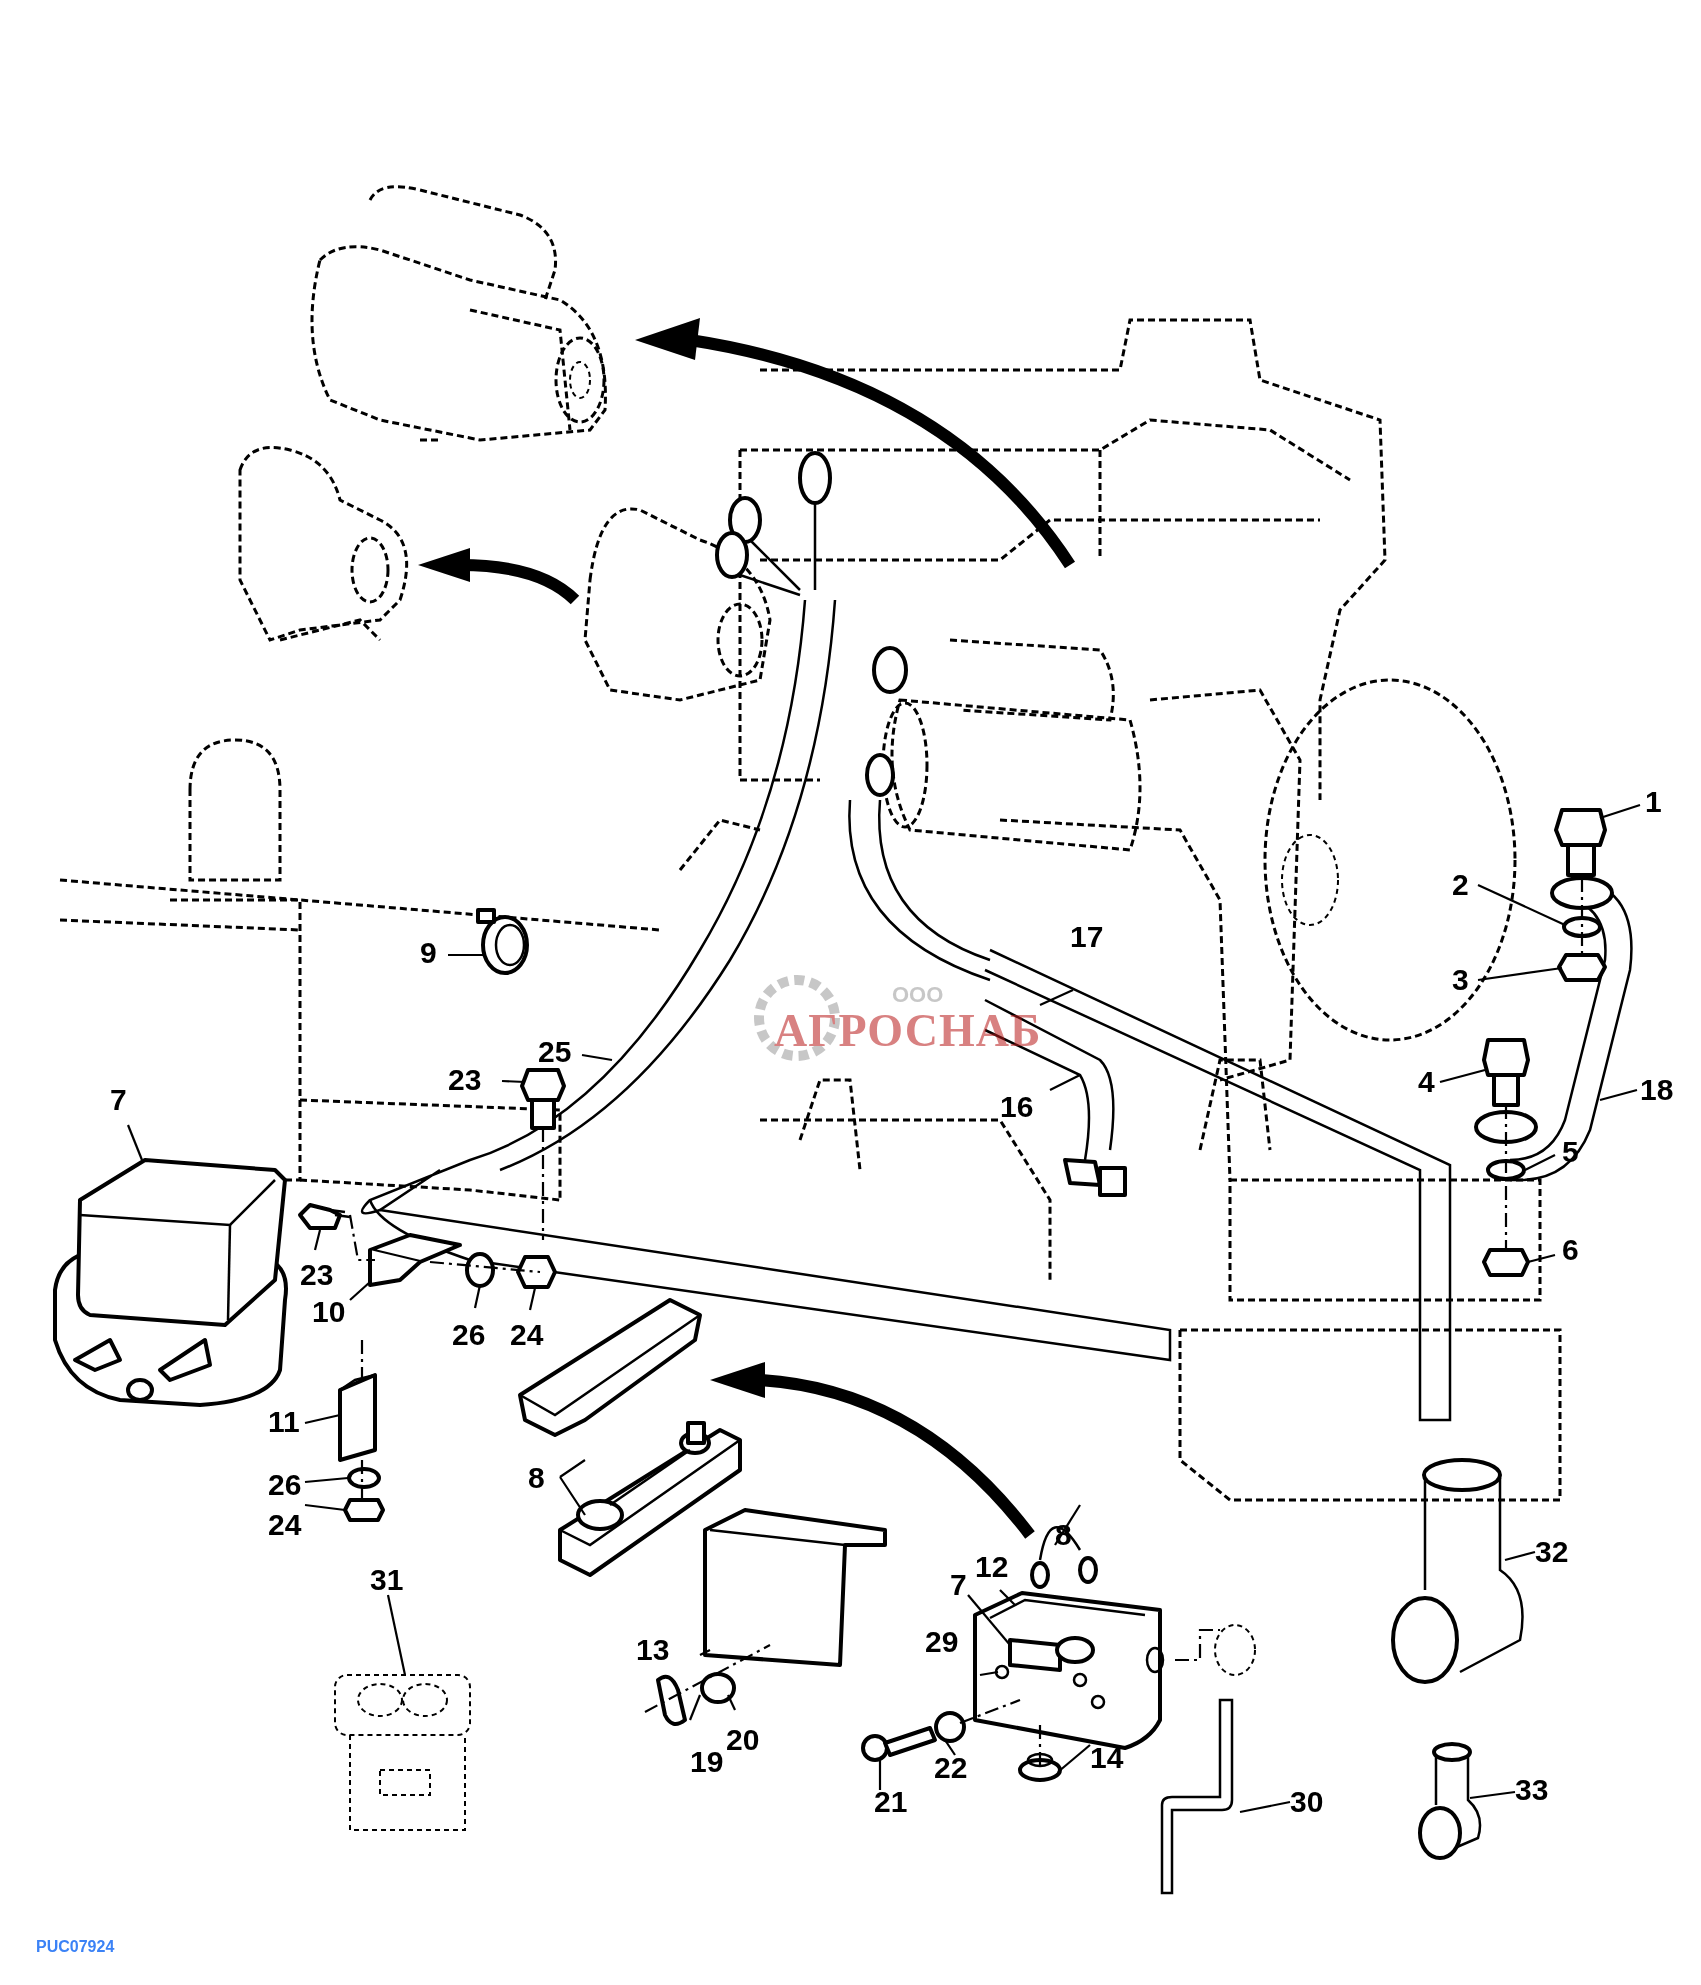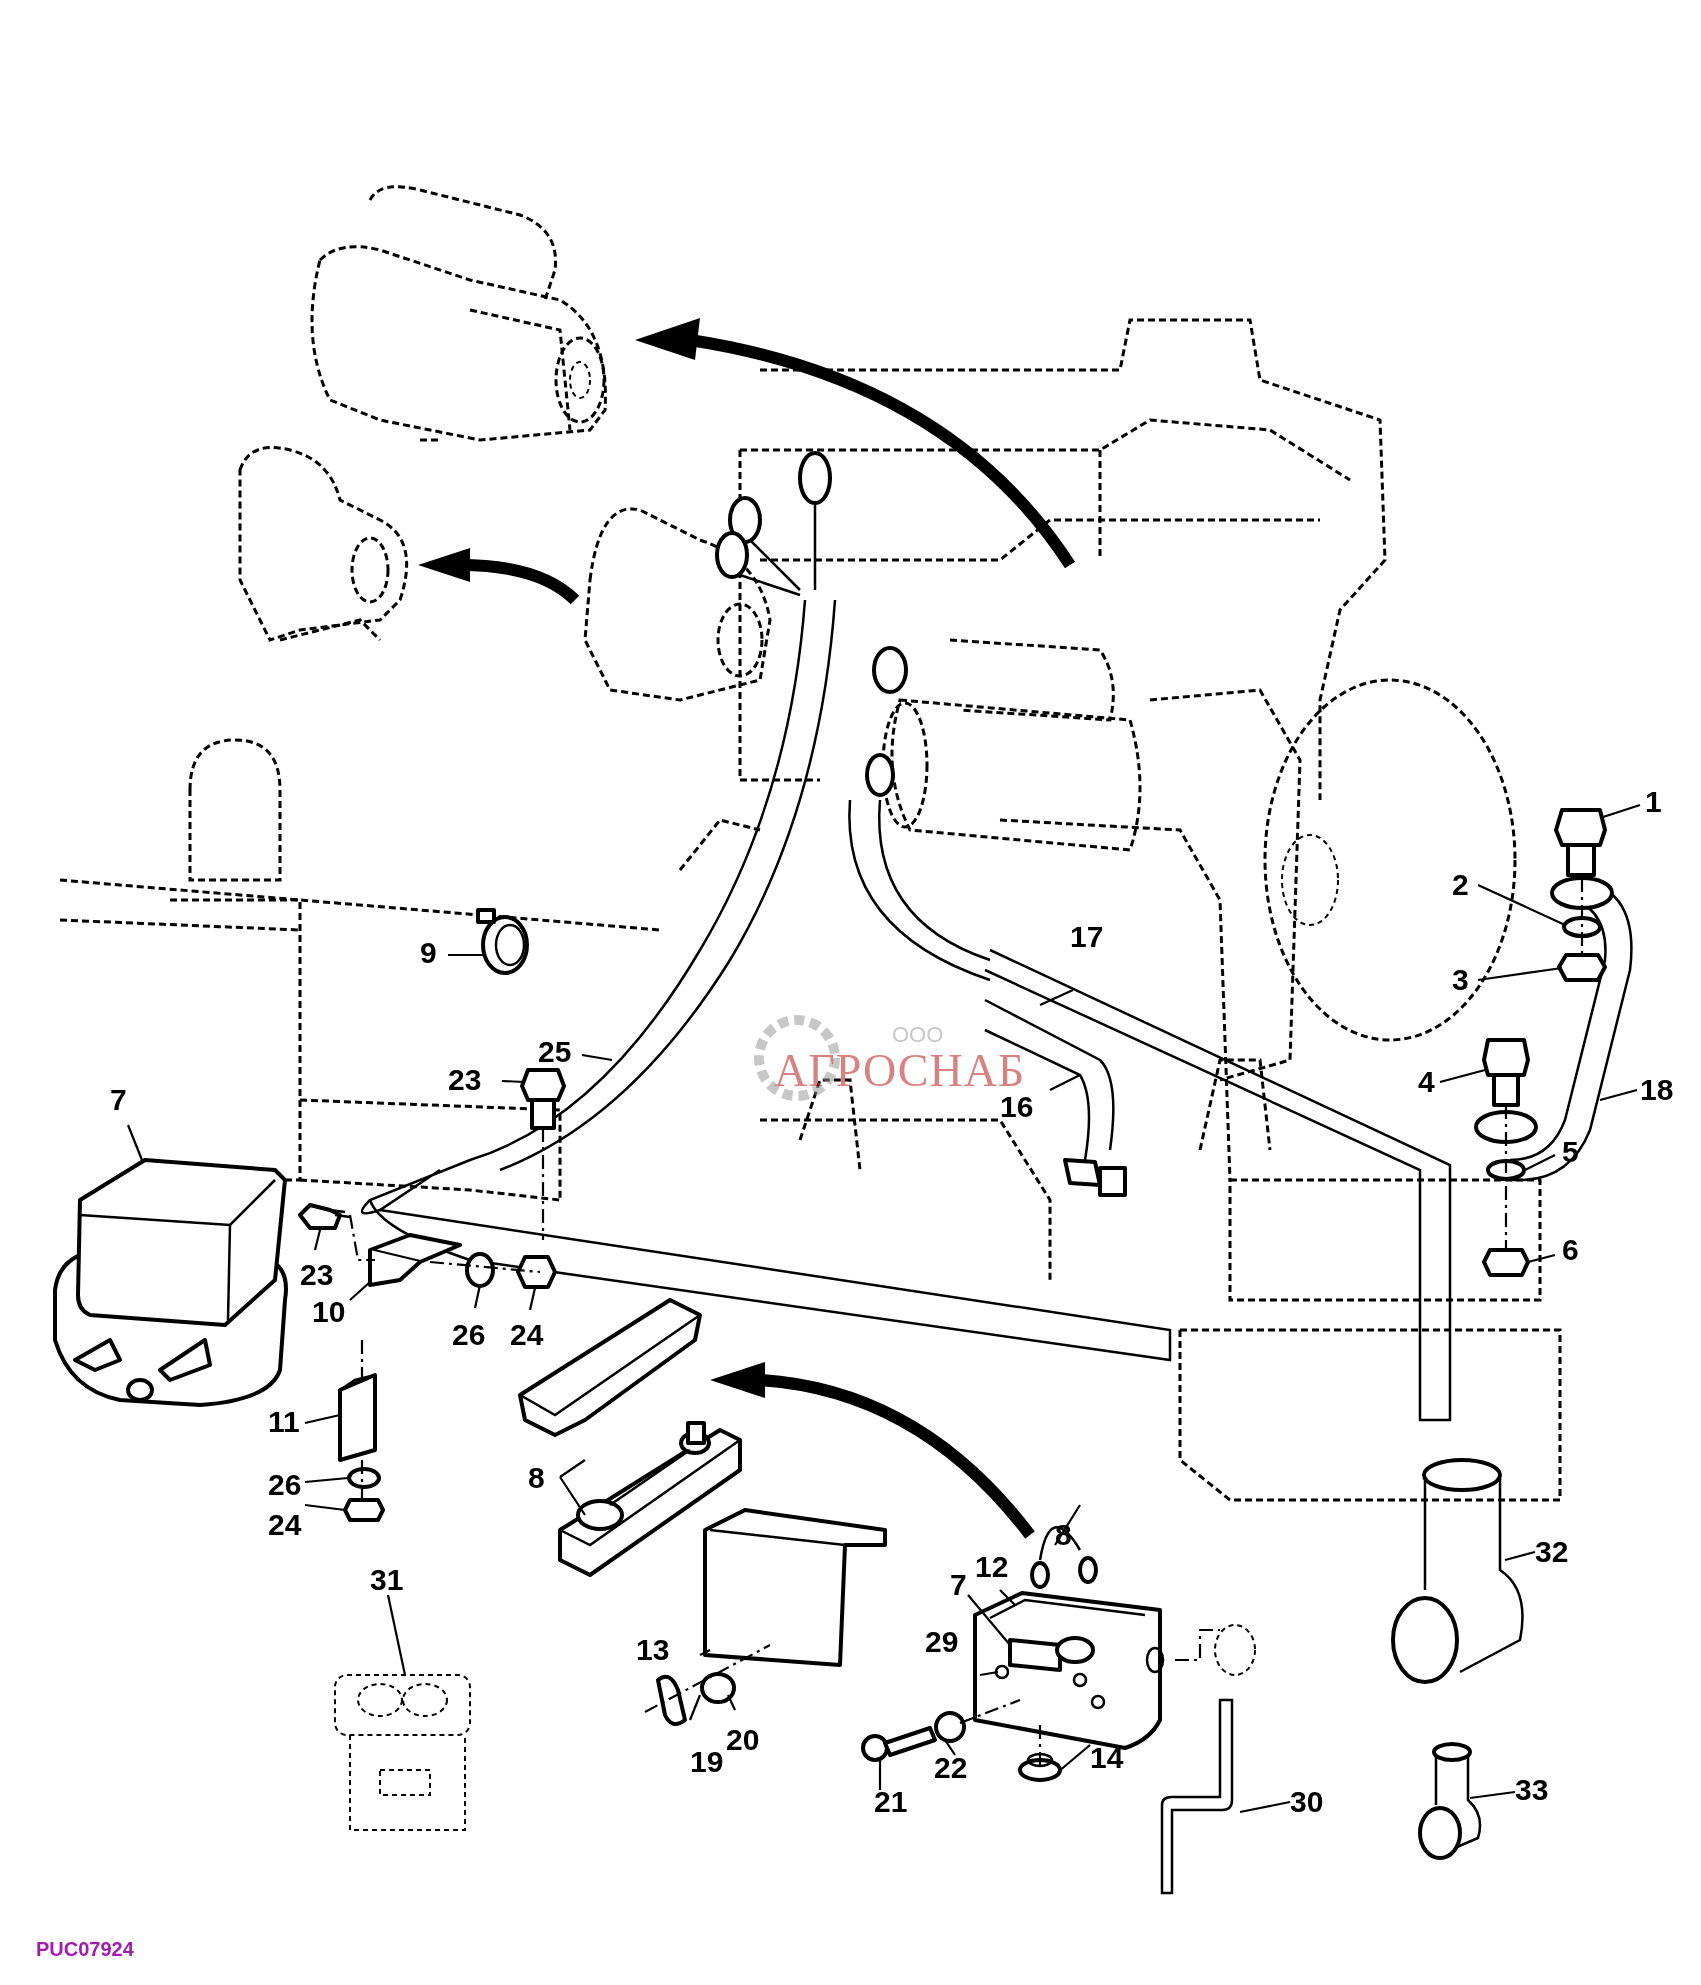--- a/index.html
+++ b/index.html
@@ -9,22 +9,22 @@
   .ghost { fill: none; stroke: #000; stroke-width: 3; stroke-dasharray: 7 4; }
   .ghost-thin { fill: none; stroke: #000; stroke-width: 2; stroke-dasharray: 5 4; }
   .part { fill: #fff; stroke: #000; stroke-width: 4; stroke-linejoin: round; }
   .part-thin { fill: none; stroke: #000; stroke-width: 2.5; }
   .leader { fill: none; stroke: #000; stroke-width: 2.2; }
   .axis { fill: none; stroke: #000; stroke-width: 2.2; stroke-dasharray: 14 5 3 5; }
   .arrow { fill: none; stroke: #000; stroke-width: 12; }
   .arrow-head { fill: #000; }
   .callout { font-family: "Liberation Sans", sans-serif; font-weight: bold; font-size: 30px; fill: #000; }
   .figure-id { position: absolute; left: 36px; top: 1938px; font-family: "Liberation Sans", sans-serif;
-               font-weight: bold; font-size: 20px; color: #a21caf; }
-  .watermark { position: absolute; left: 742px; top: 1008px; width: 270px; height: 100px; opacity: 0.55; }
+               font-weight: bold; font-size: 16px; color: #3b82f6; }
+  .watermark { position: absolute; left: 742px; top: 968px; width: 270px; height: 100px; opacity: 0.55; font-weight: bold; }
   .wm-text { position: absolute; left: 32px; top: 36px; font-family: "Liberation Serif", serif;
              font-size: 46px; color: #b91c1c; letter-spacing: 1px; }
   .wm-ooo { position: absolute; left: 150px; top: 14px; font-family: "Liberation Sans", sans-serif;
             font-size: 22px; color: #9a9a9a; }
 </style>
 </head>
 <body>
 
 <svg id="diagram" viewBox="0 0 1701 1985" xmlns="http://www.w3.org/2000/svg">
 

